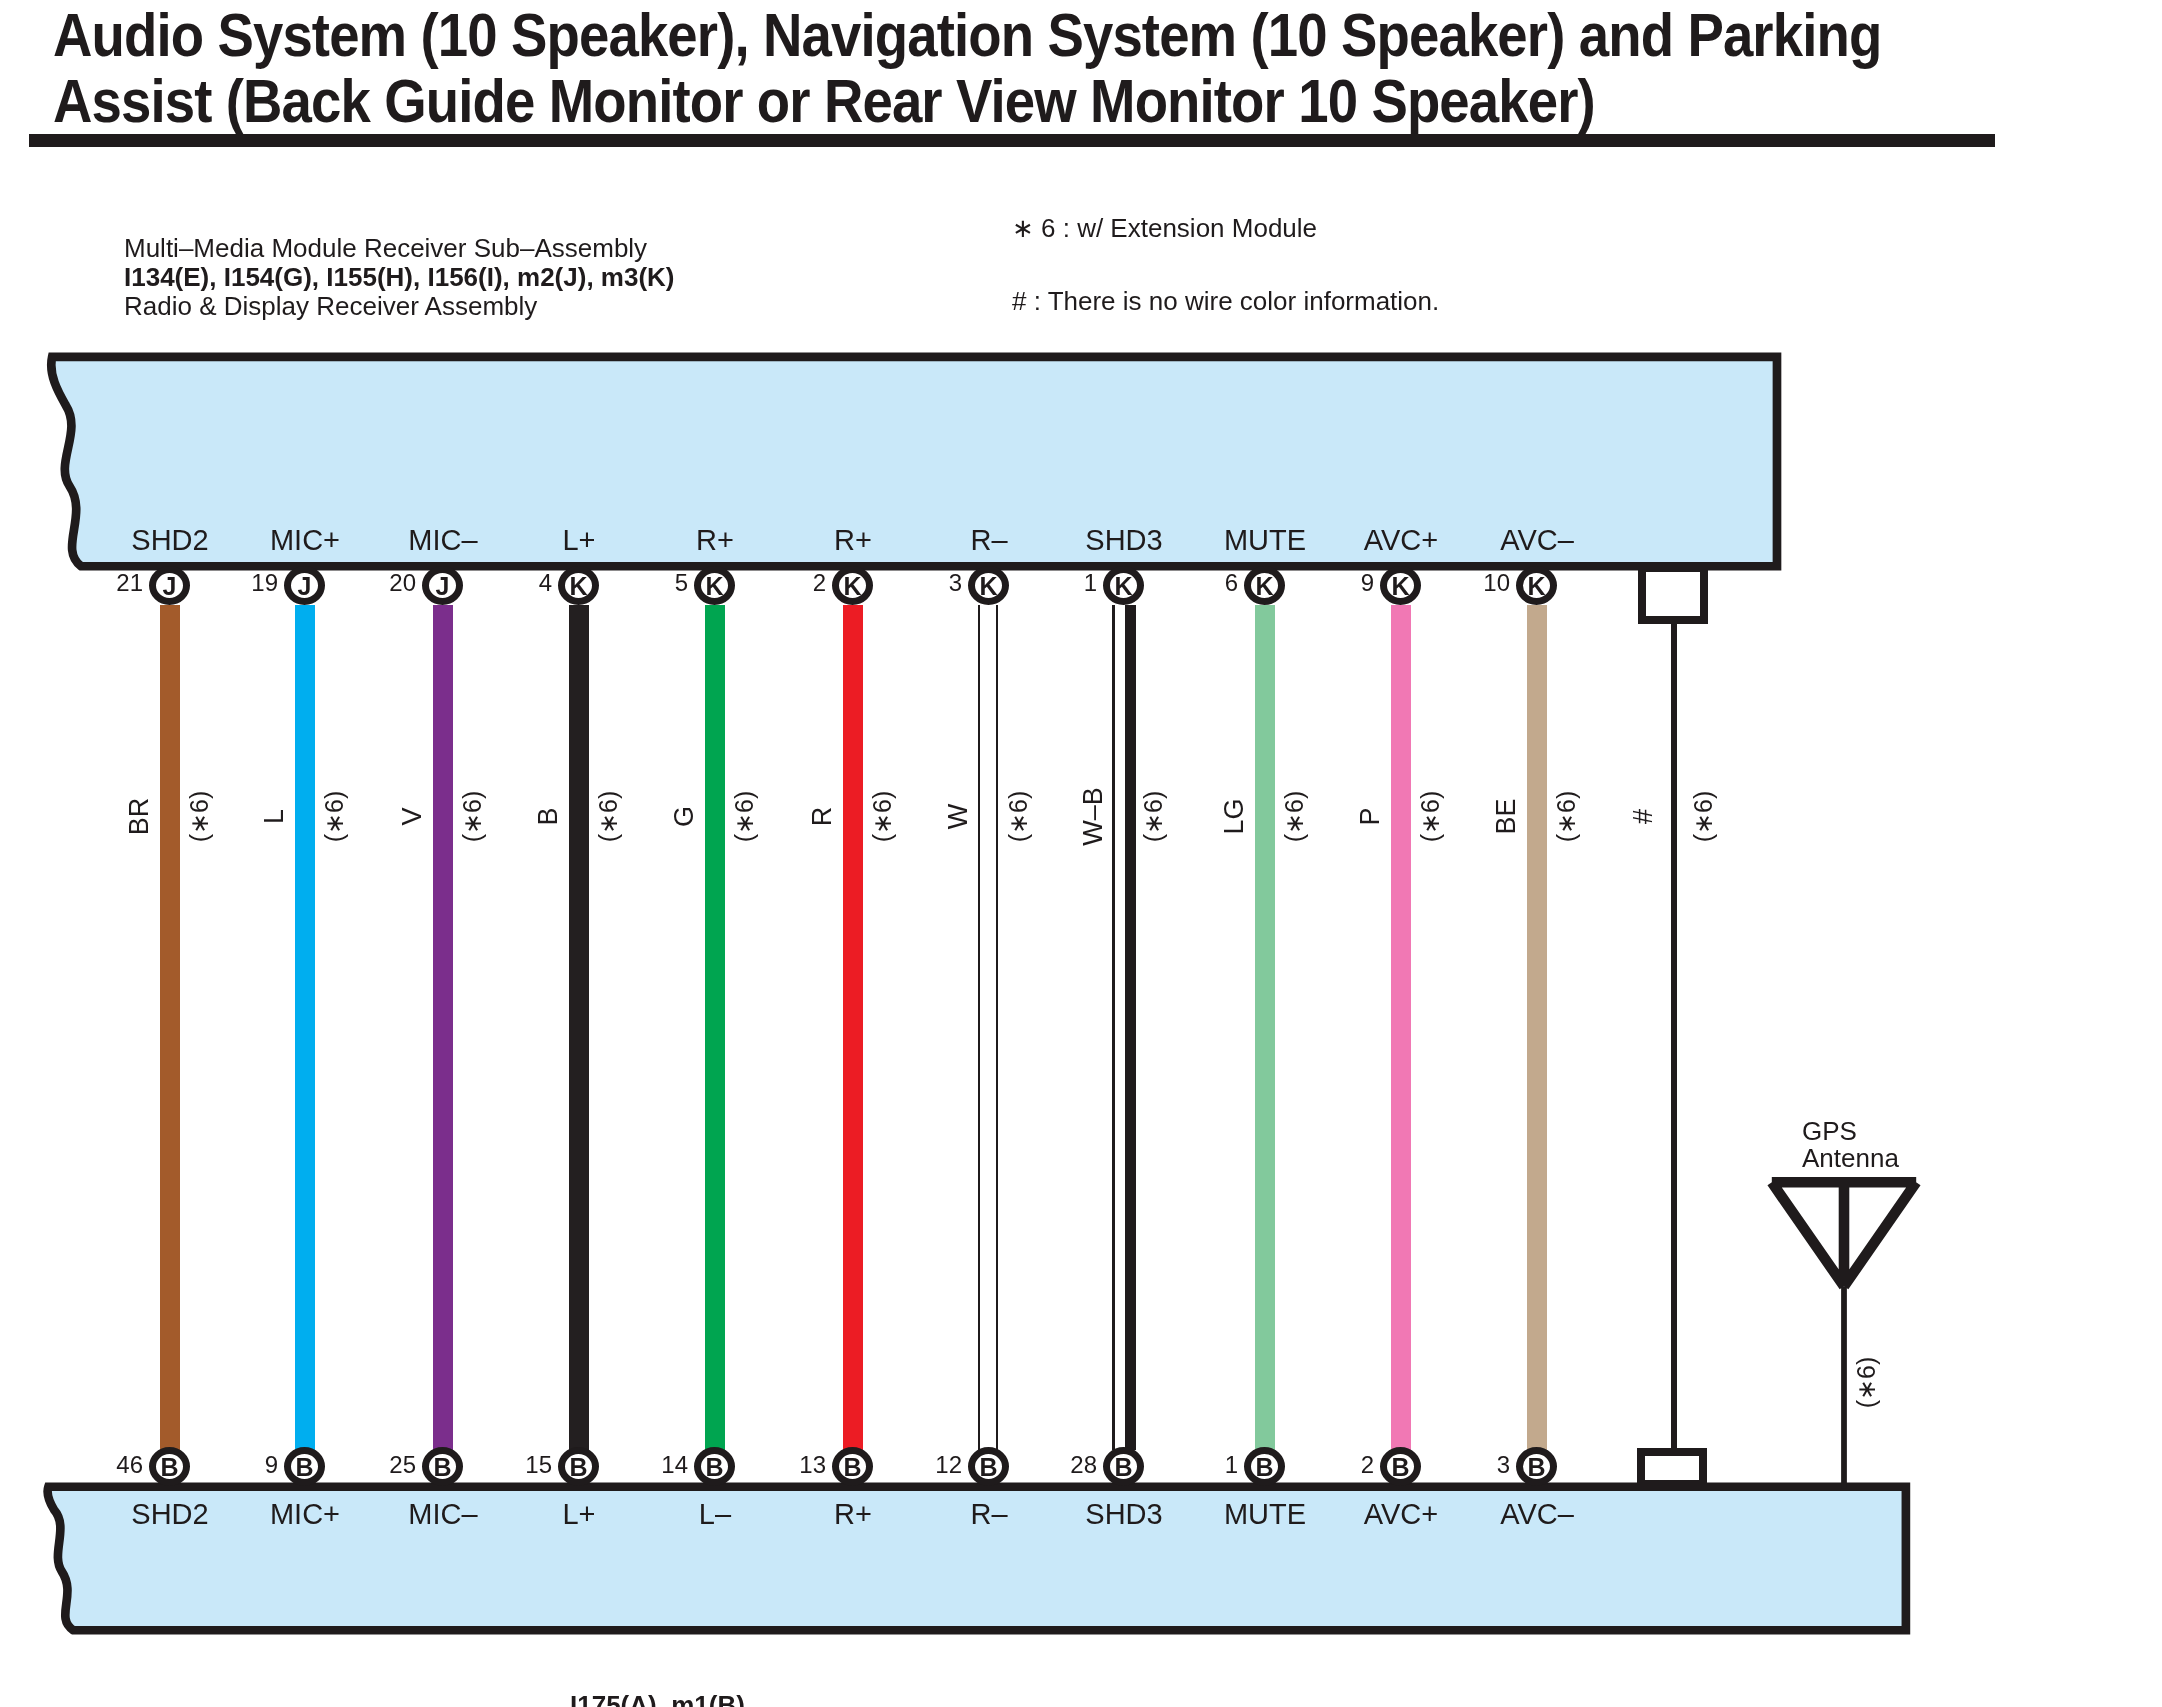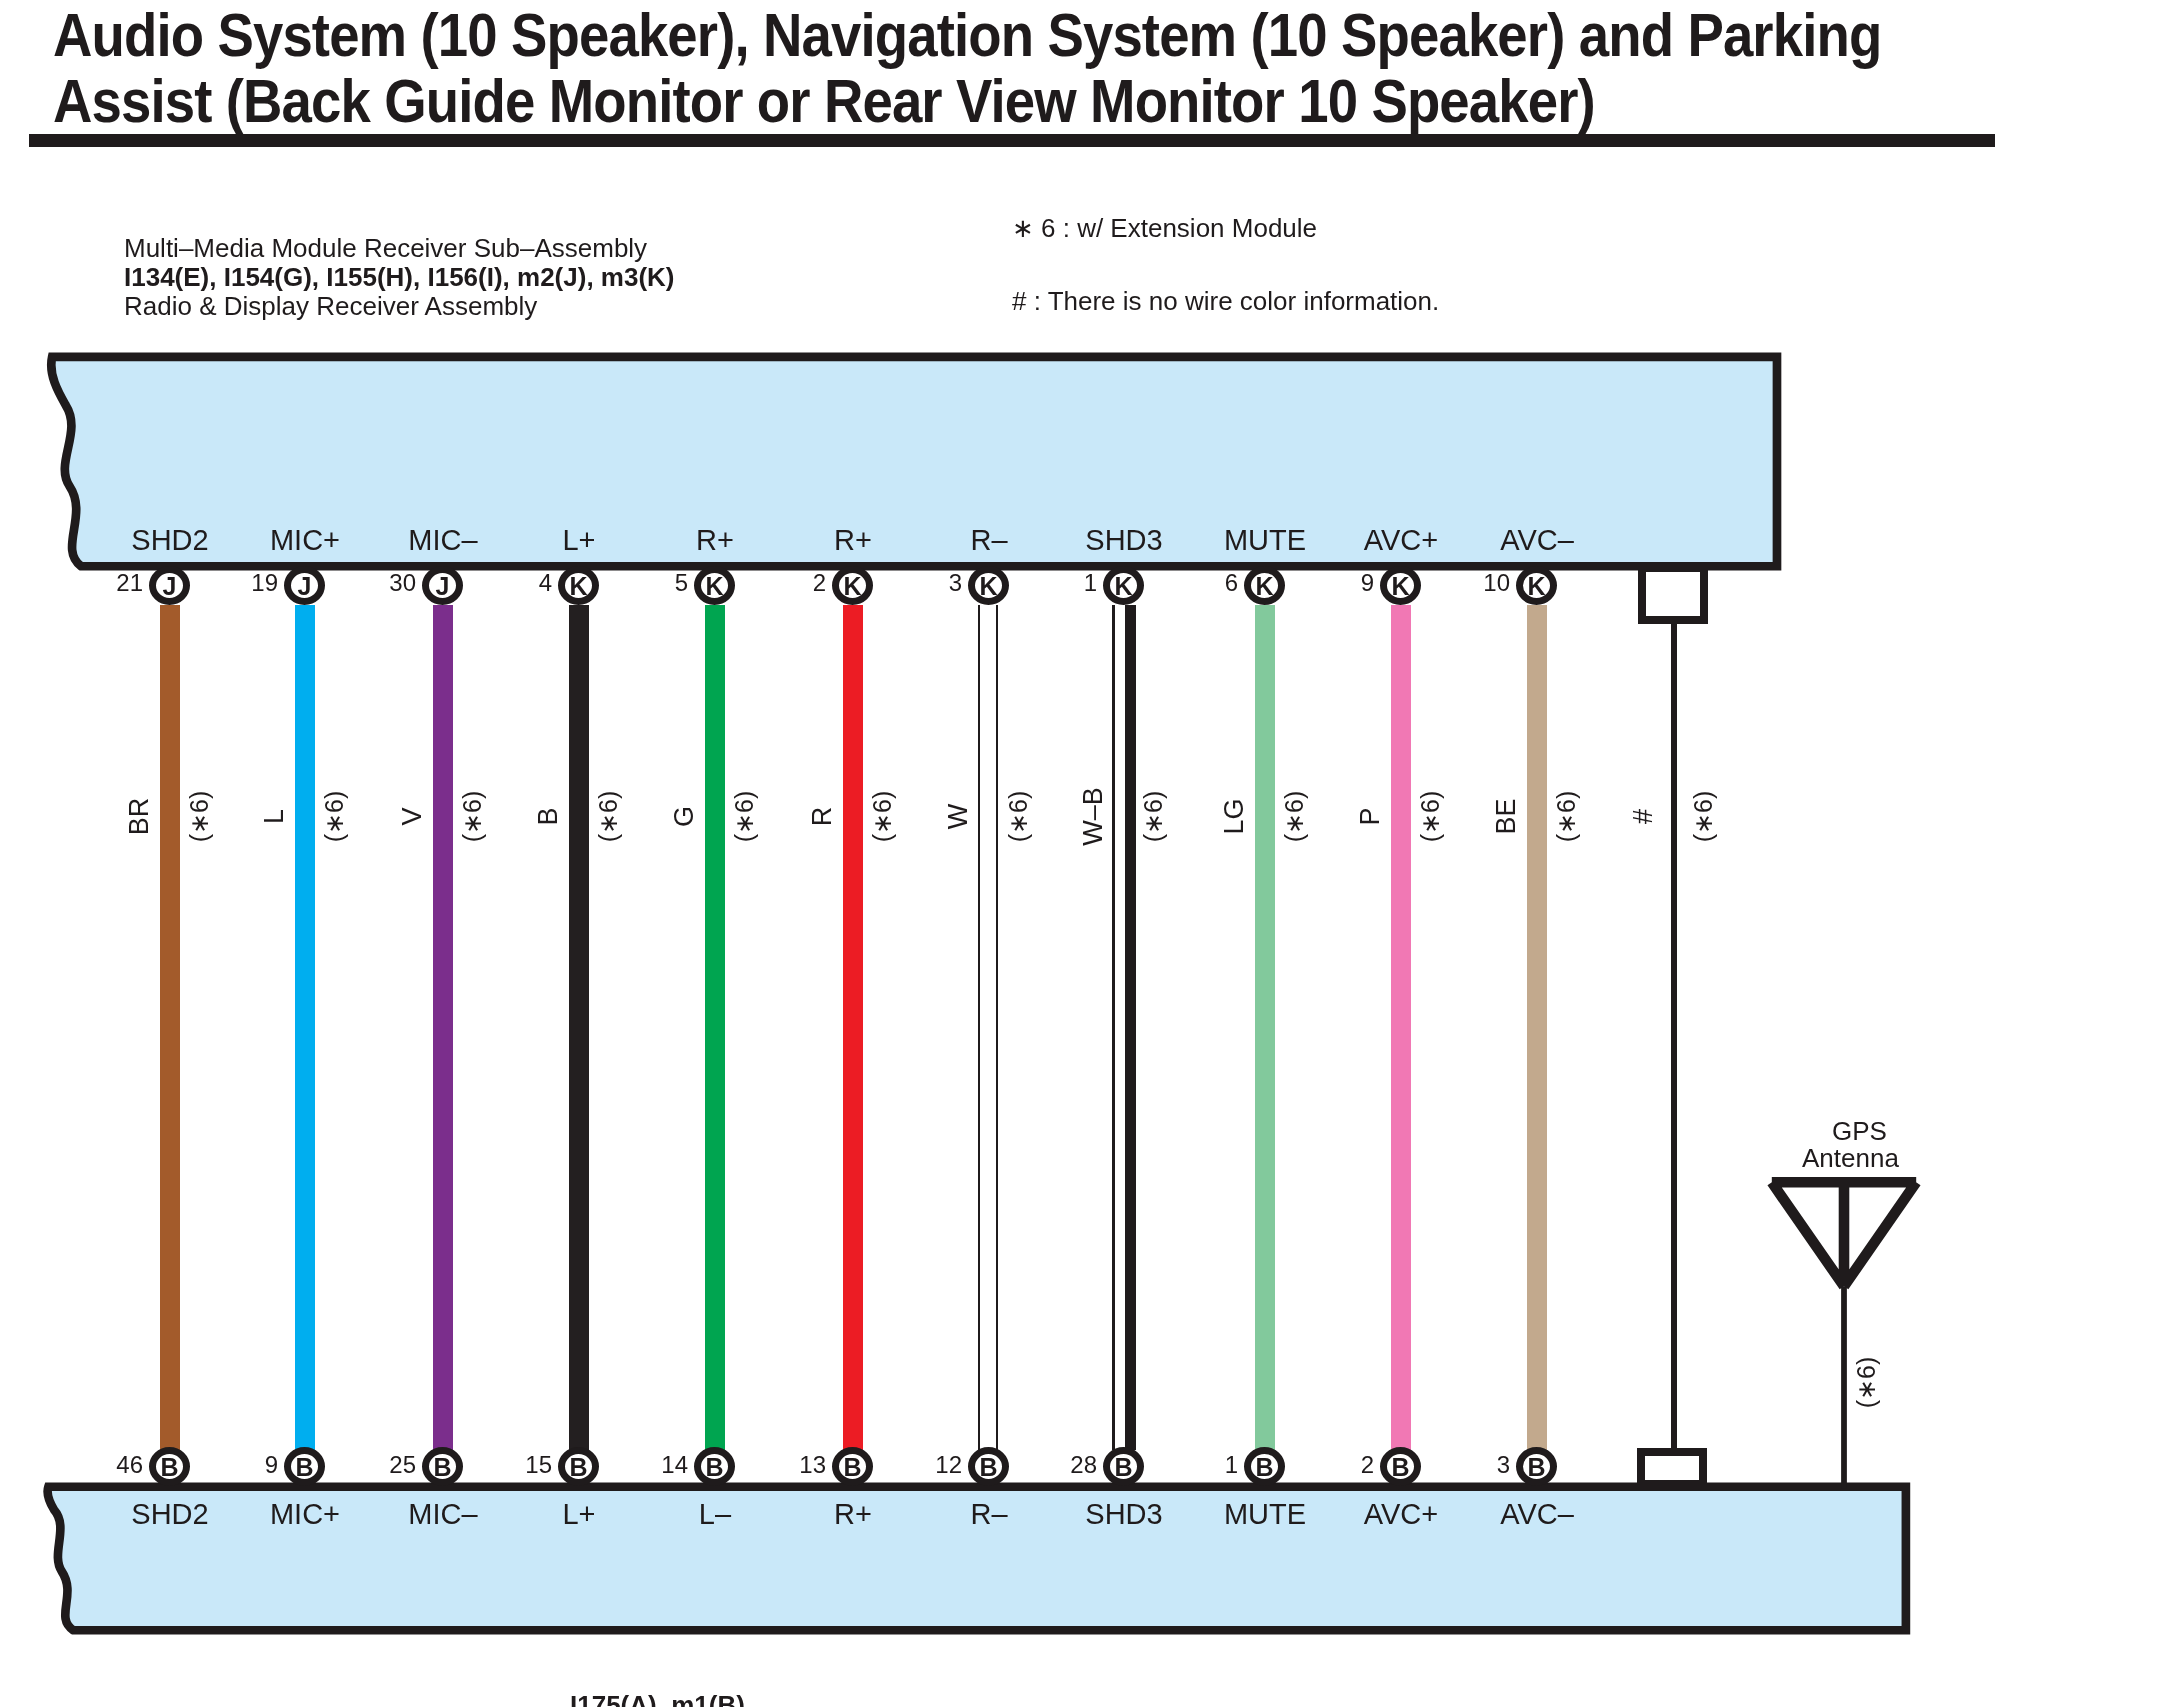--- a/index.html
+++ b/index.html
@@ -64,21 +64,21 @@
 
   
   .shield-box { background:#fff; border:8.7px solid var(--ink); }
   #shield-box-top { left:-36px; top:564px; width:54px; height:44px; }
   #shield-box-bottom { left:-37px; top:1448px; width:54px; height:24px; }
 
   
   #gps-svg { left:-77px; top:1174px; }
   #gps-svg path { stroke:var(--ink); fill:none; }
   .gps-label { left:-42px; width:212px; font-size:26px; line-height:27px; }
-  #gps-label-1 { top:1118px;margin-left:30px; }
+  #gps-label-1 { top:1118px; }
   #gps-label-2 { top:1145px; }
   #gps-note { left:-55px; top:1368px; }
 </style>
 </head>
 <body style="--ink: #1f1b1c; --band: #c9e8f9;">
 
 <div class="abs" id="title">
   <div>Audio System (10 Speaker), Navigation System (10 Speaker) and Parking</div>
   <div>Assist (Back Guide Monitor or Rear View Monitor 10 Speaker)</div>
 </div>
@@ -121,21 +121,21 @@
     <div class="wire" style="background: rgb(0, 174, 239);"></div>
     <div class="vlabel code">L</div>
     <div class="vlabel note">(∗6)</div>
     <div class="pin-circle bottom">B</div>
     <div class="pin-num bottom">9</div>
     <div class="band-label bottom">MIC+</div>
   </div>
 
   <div class="wire-col" style="left: 443px;">
     <div class="band-label top">MIC–</div>
-    <div class="pin-num top">30</div>
+    <div class="pin-num top">20</div>
     <div class="pin-circle top">J</div>
     <div class="wire" style="background: rgb(123, 46, 140);"></div>
     <div class="vlabel code">V</div>
     <div class="vlabel note">(∗6)</div>
     <div class="pin-circle bottom">B</div>
     <div class="pin-num bottom">25</div>
     <div class="band-label bottom">MIC–</div>
   </div>
 
   <div class="wire-col" style="left: 579px;">

